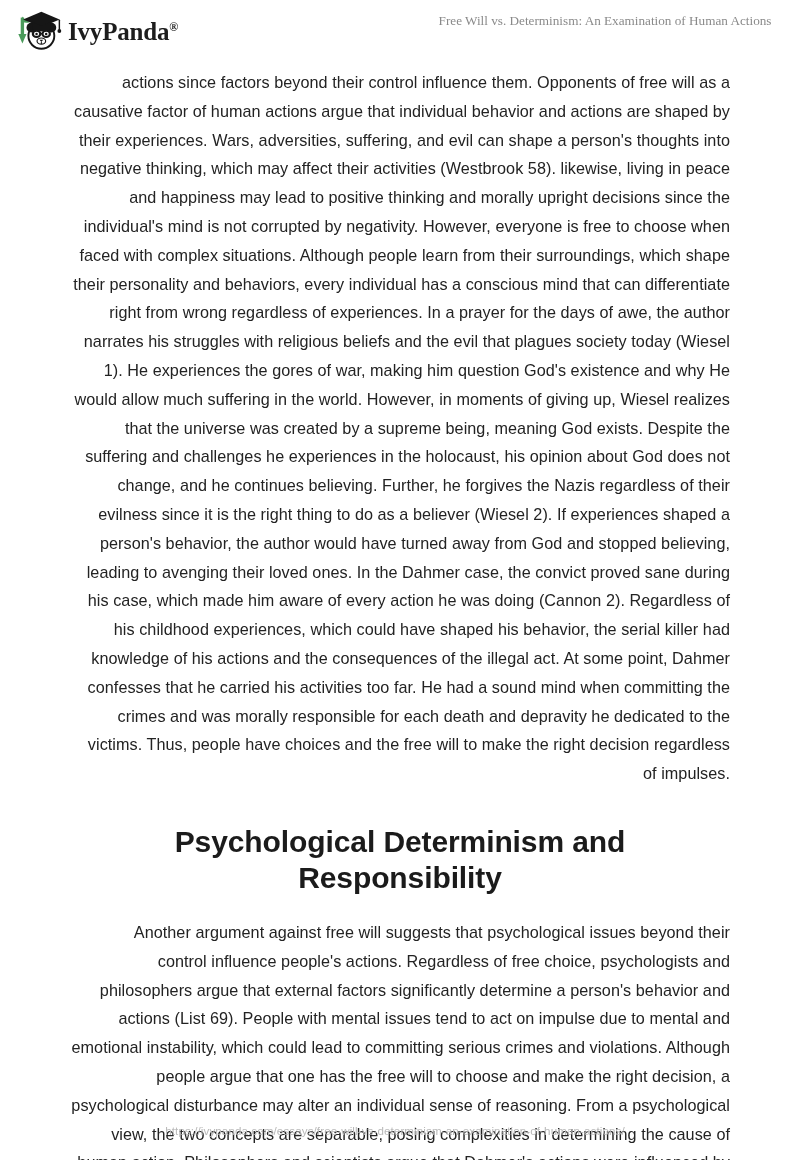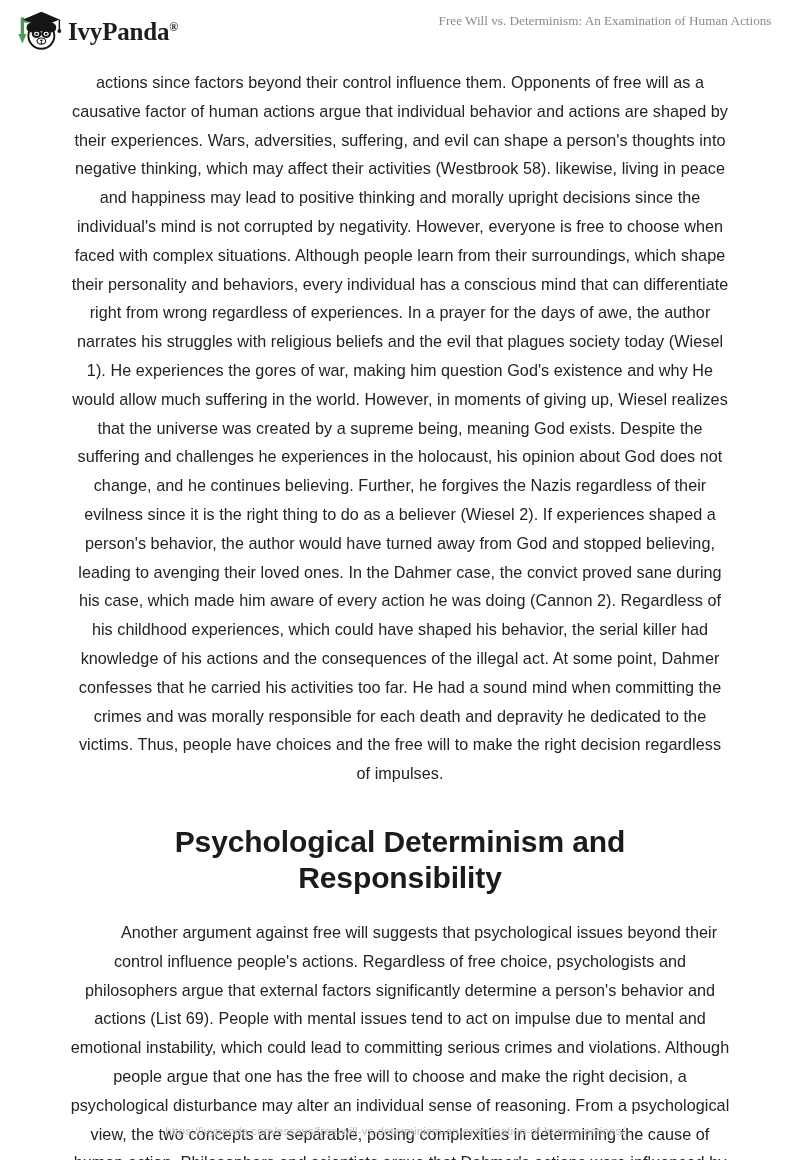--- a/index.html
+++ b/index.html
@@ -76,21 +76,21 @@
     position: absolute;
     left: 70px;
     top: 68px;
     width: 660px;
   }
 
   .para {
     font-size: 16.2px;
     line-height: 28.8px;
     color: #232323;
-    text-align: center;
+    text-align: right;
     margin: 0;
     letter-spacing: 0.05px;
   }
 
   .para-indent {
     text-indent: 38px;
   }
 
   .section-heading {
     font-size: 30px;

